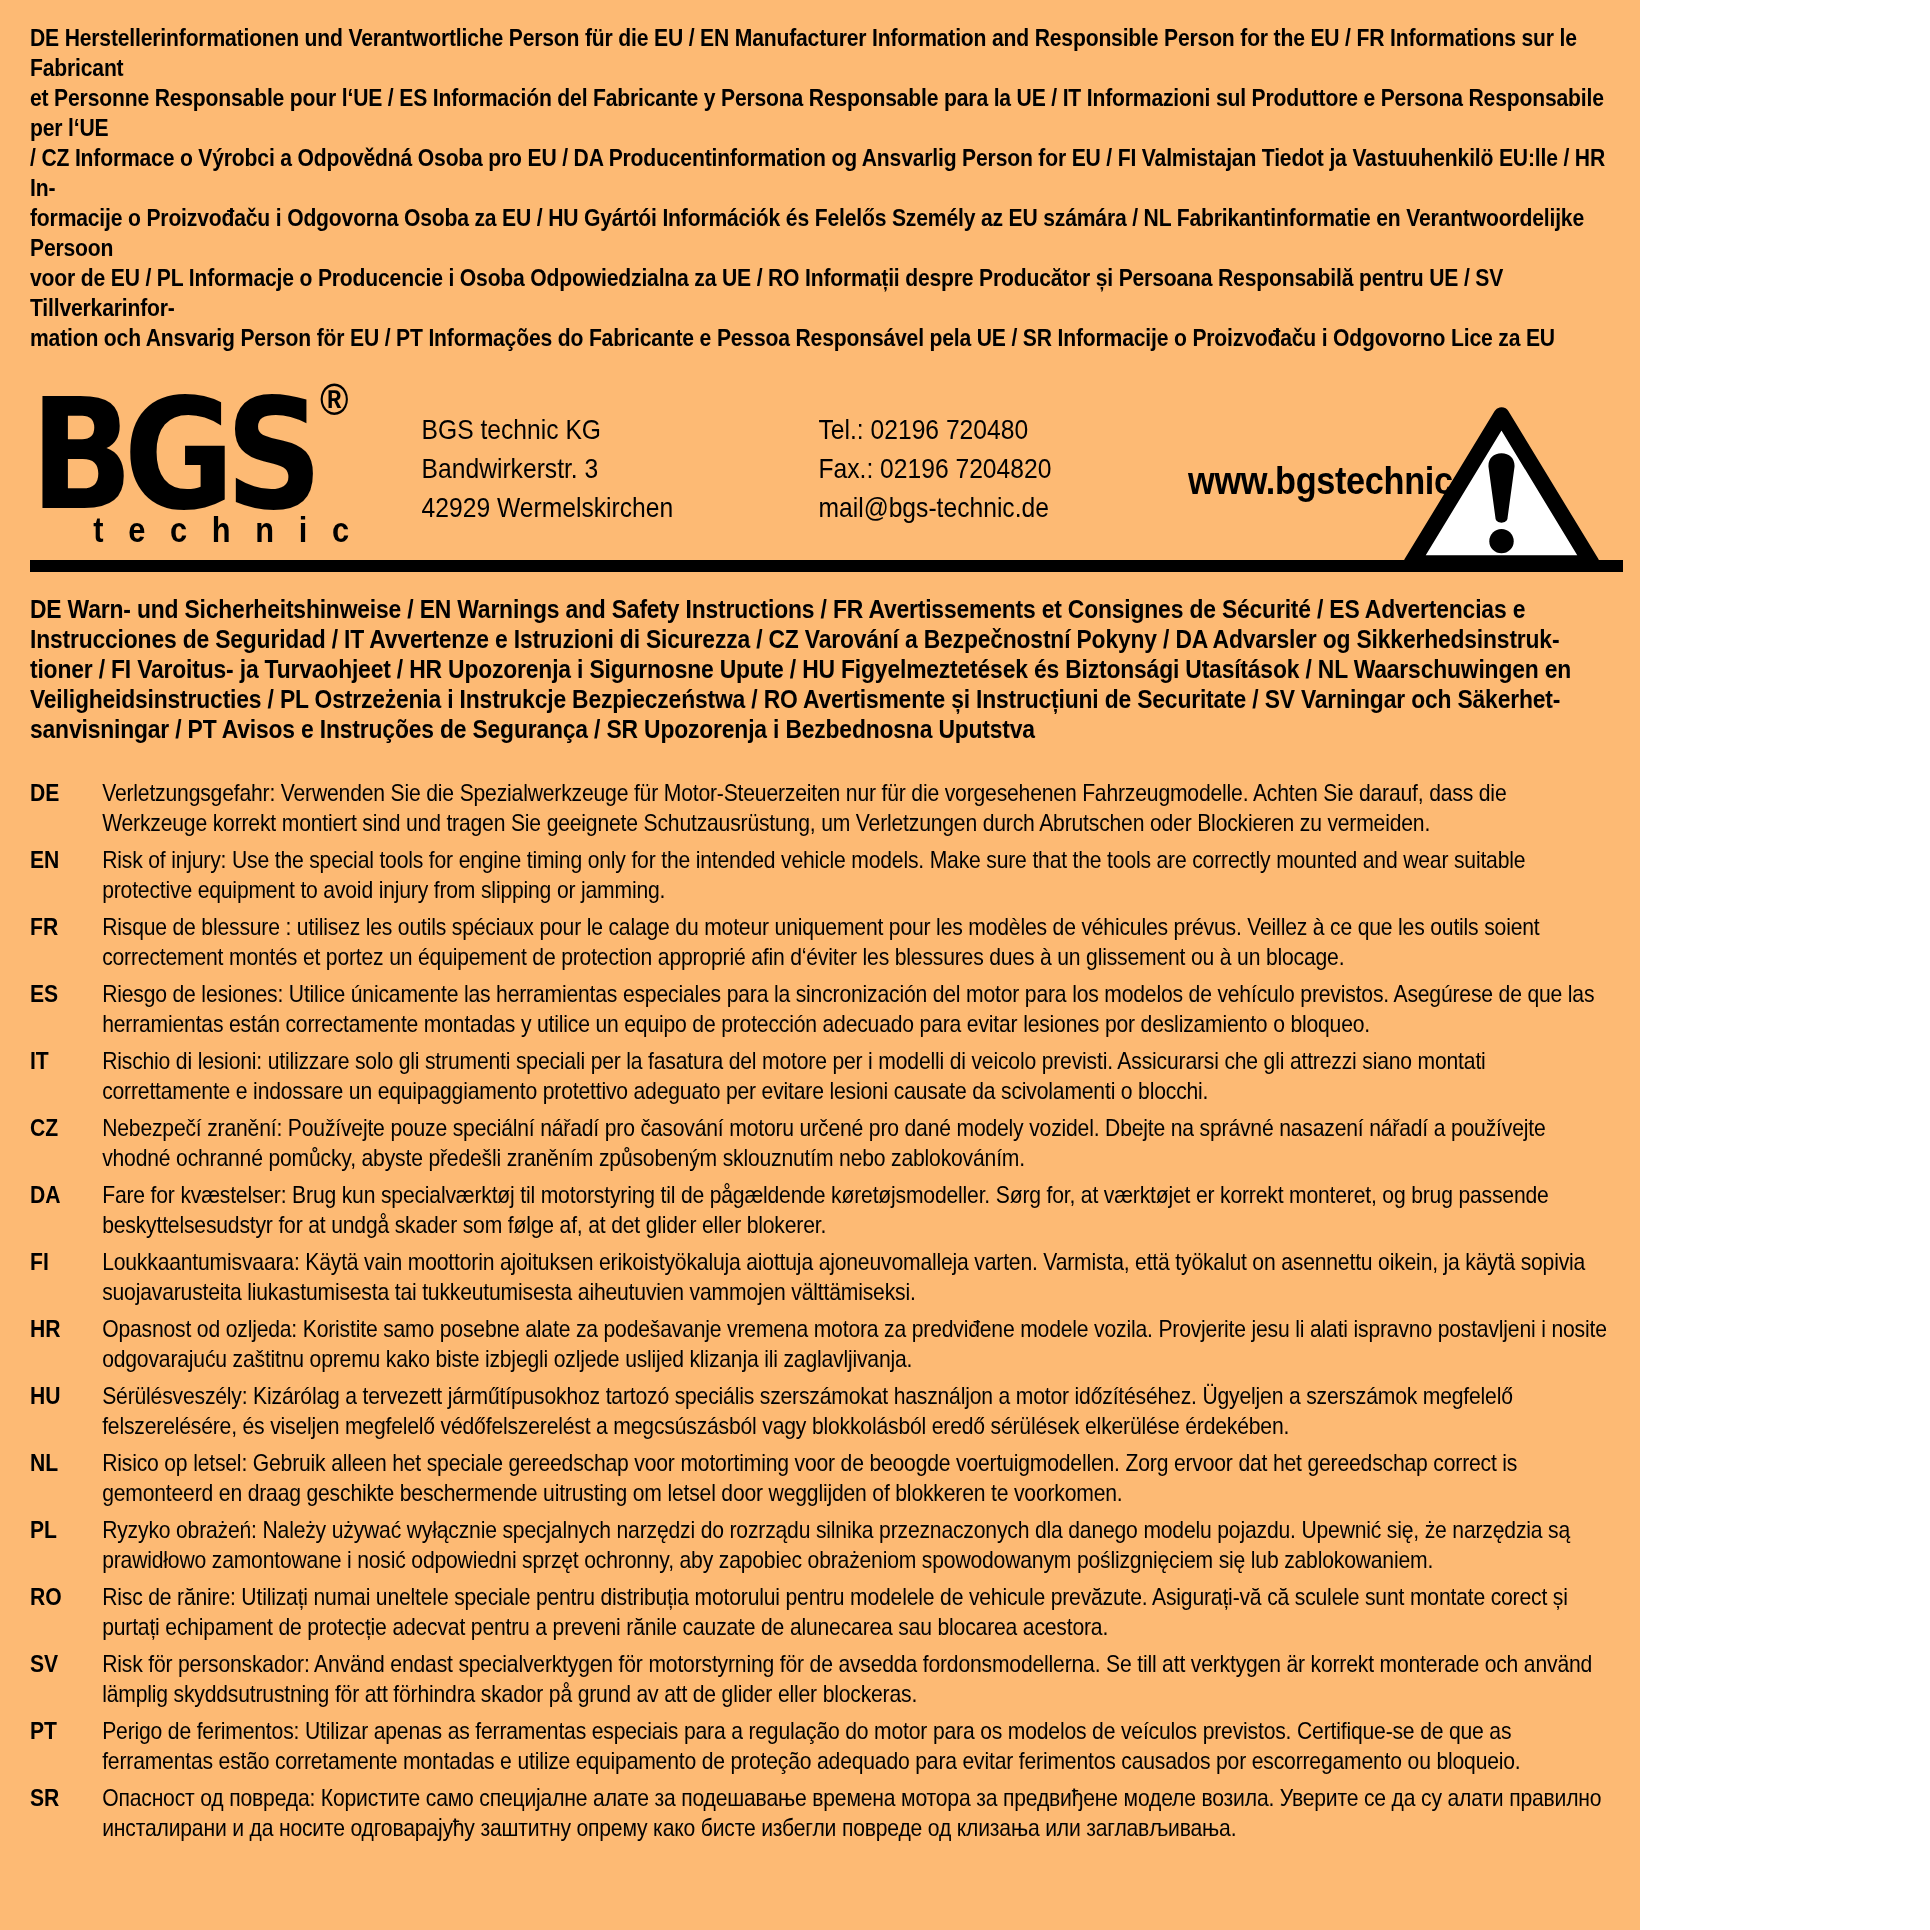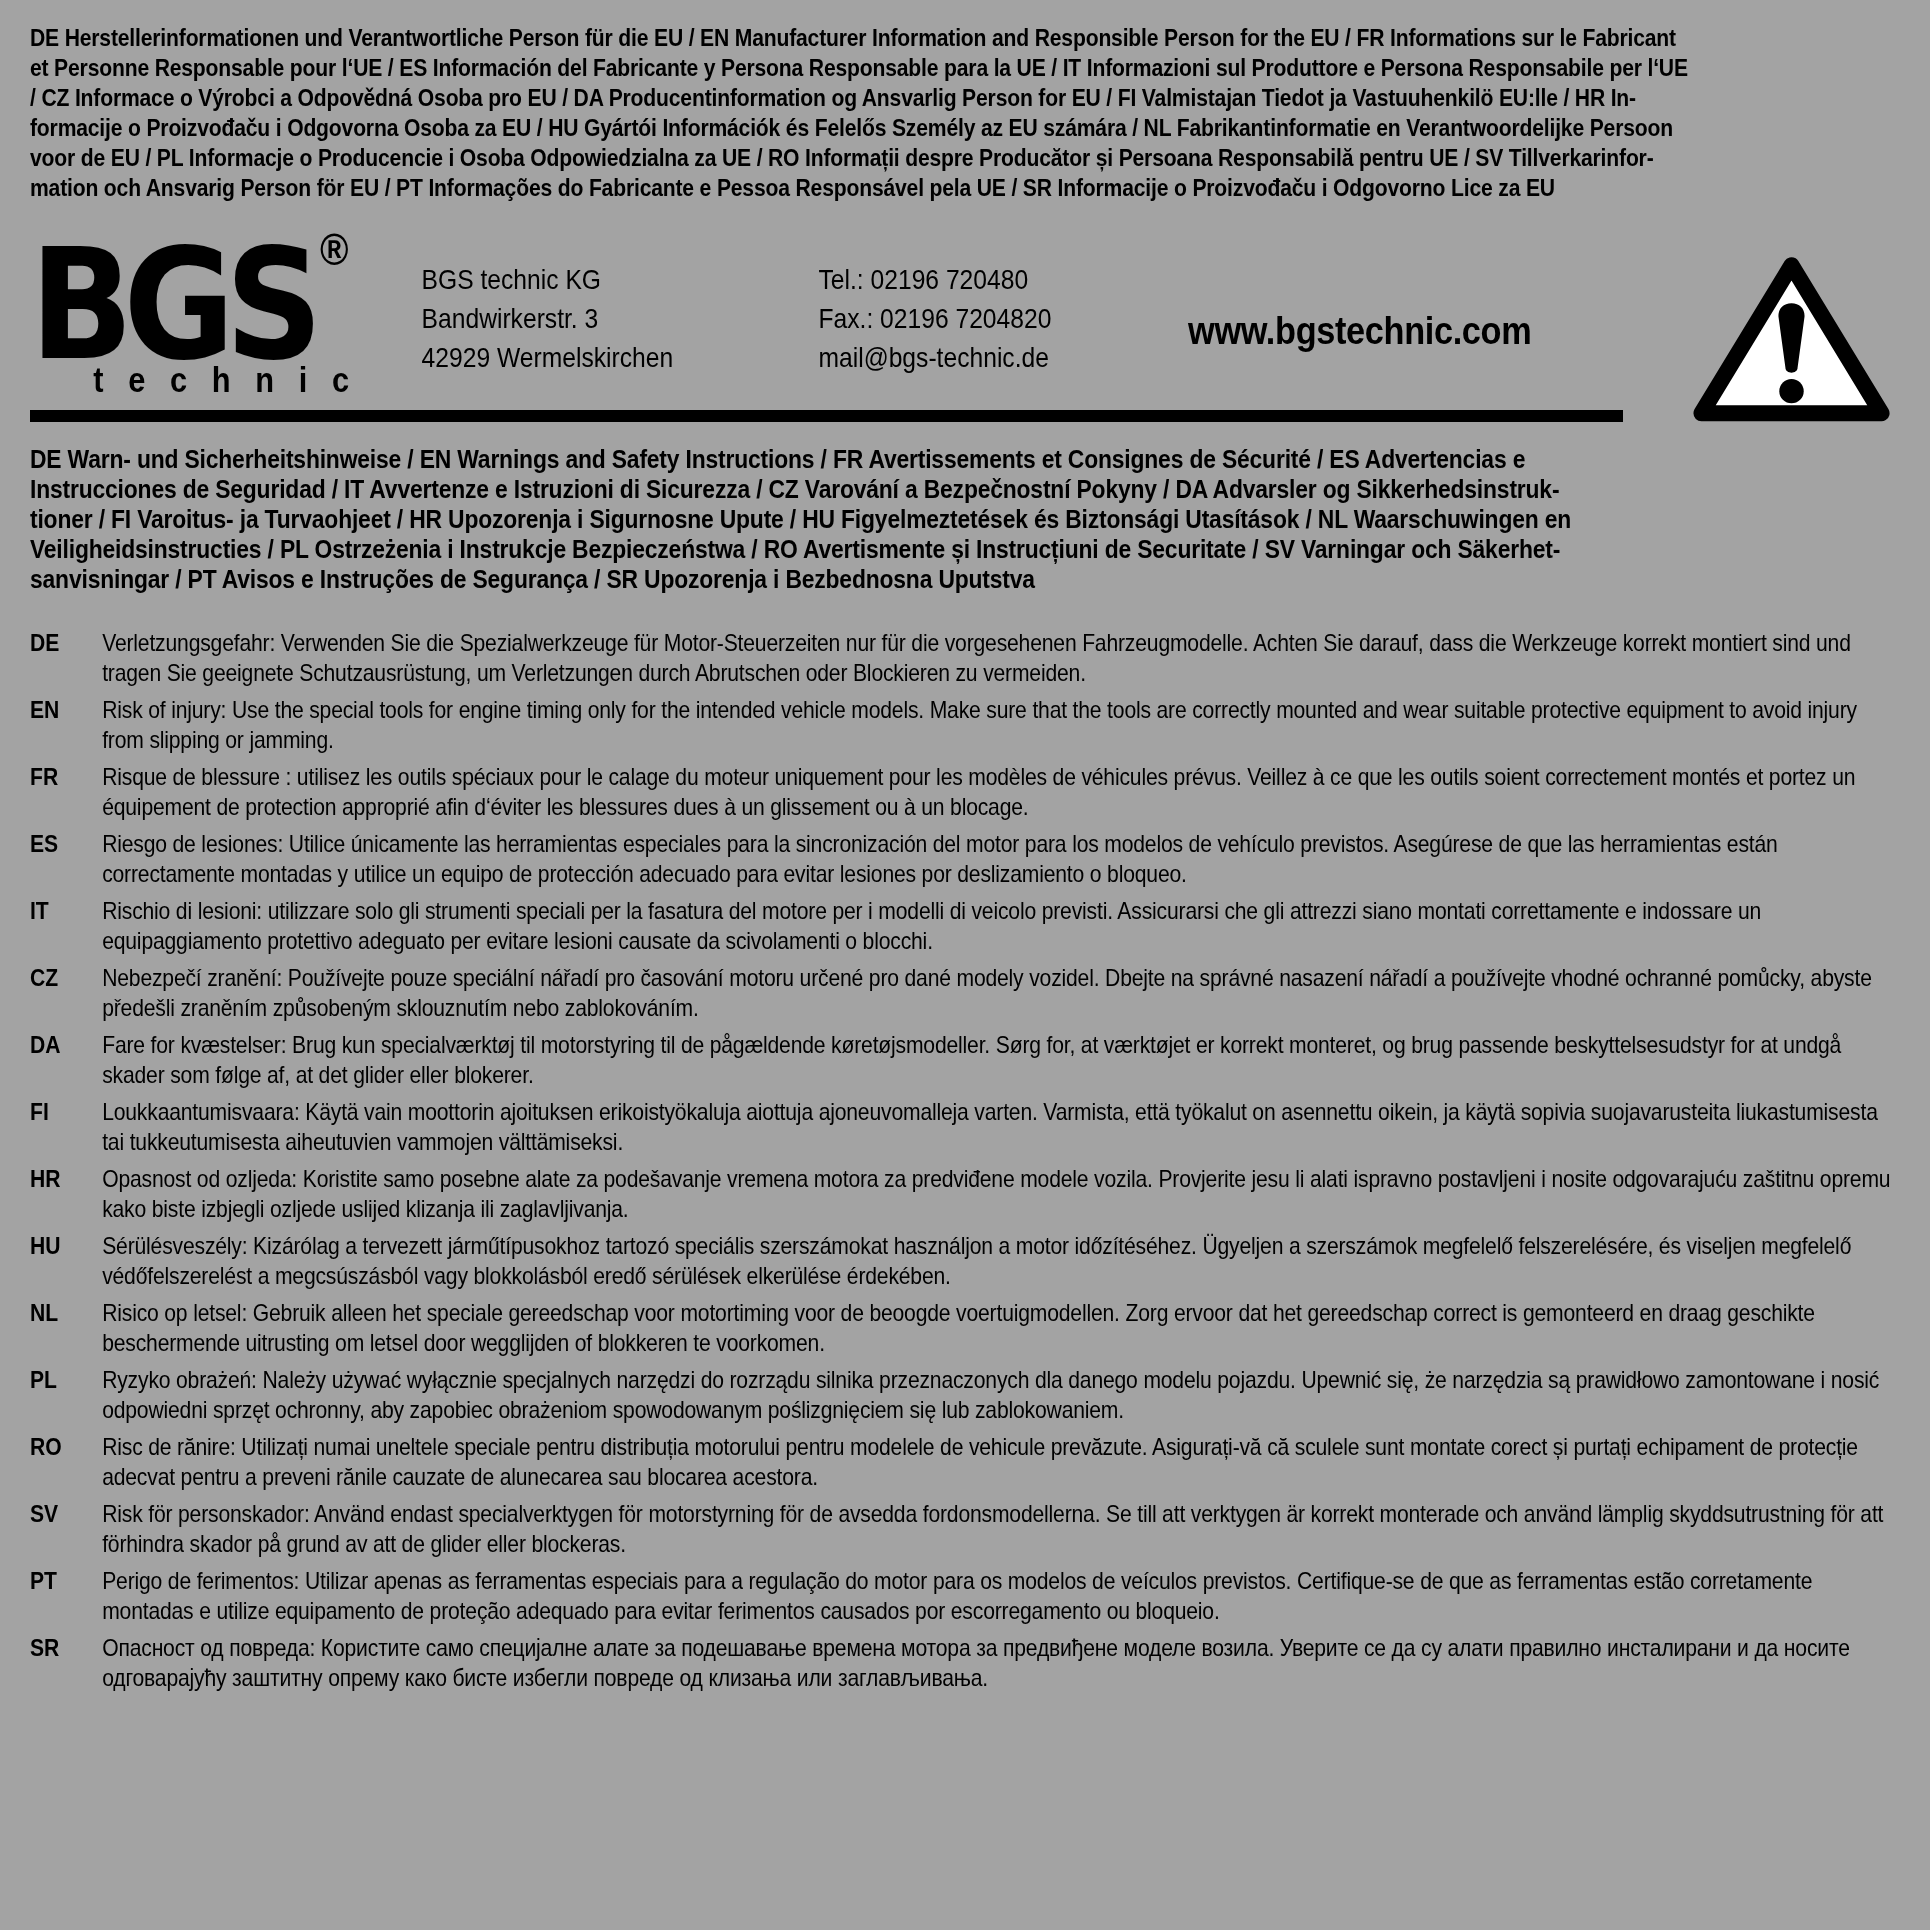--- a/index.html
+++ b/index.html
@@ -1,20 +1,20 @@
 <!DOCTYPE html>
 <html style="font-size:12.5px"><head>
 <meta charset="utf-8">
 <style>
   html, body { margin: 0; padding: 0; background: #ffffff; }
   .page {
     position: relative;
-    width: 1930px;
+    width: 1640px;
     height: 1930px;
-    background: #a3a3a3;
+    background: #fdba74;
     color: #000000;
     font-family: "Liberation Sans", sans-serif;
     box-sizing: border-box;
     padding: 23px 30px 0 30px;
     overflow: hidden;
   }
   
   .cond {
     transform: scaleX(0.88);
     transform-origin: 0 0;

